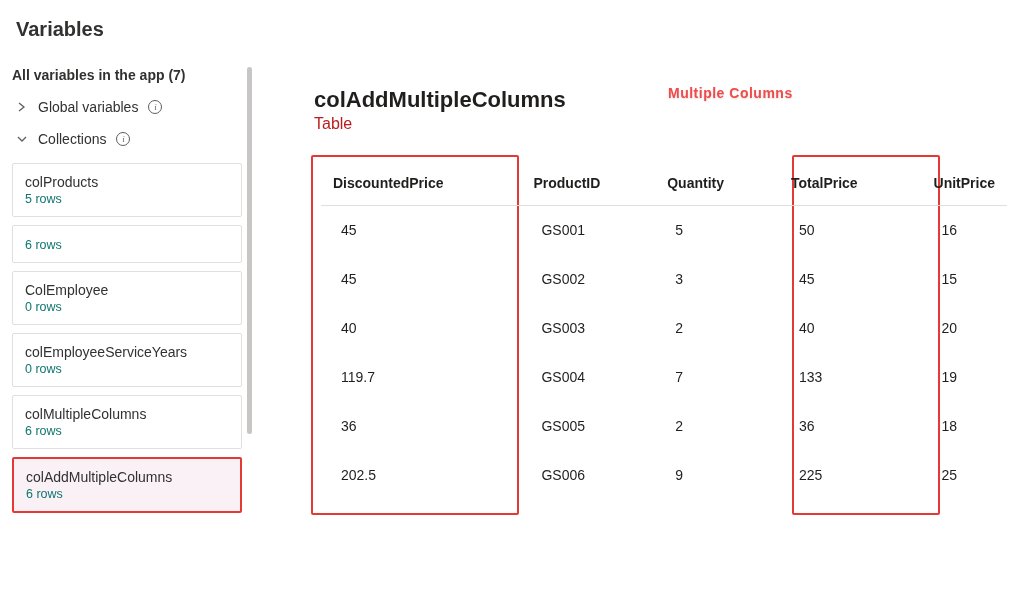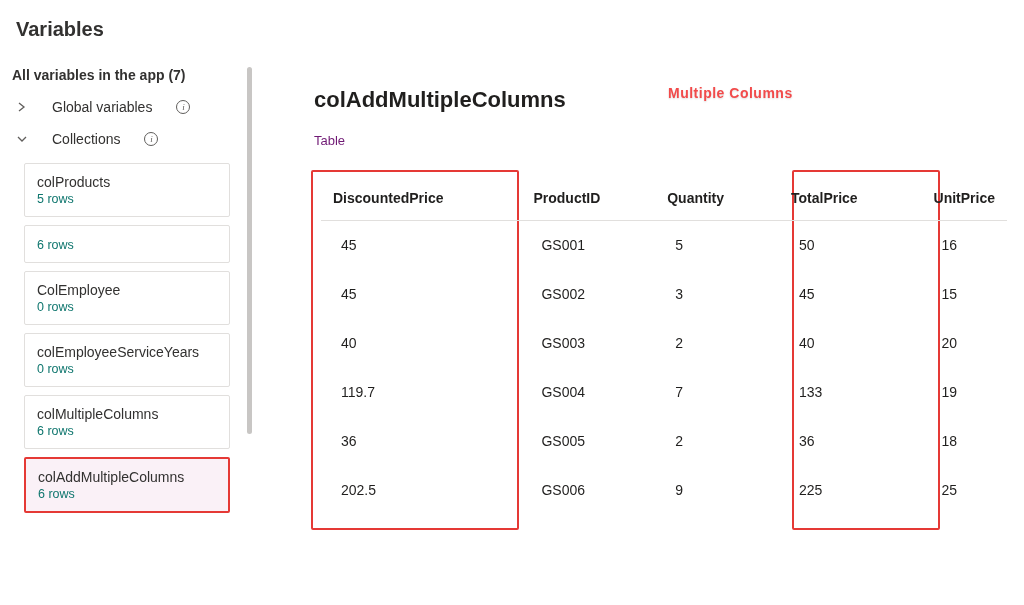--- a/index.html
+++ b/index.html
@@ -30,21 +30,21 @@
     .sidebar-heading {
       font-size: 14px;
       font-weight: 600;
       margin-bottom: 8px;
     }
     .tree-row {
       display: flex;
       align-items: center;
       padding: 8px 4px;
       font-size: 14px;
-      gap: 24px;
+      gap: 10px;
       cursor: pointer;
     }
     .chevron {
       width: 12px;
       display: inline-flex;
       justify-content: center;
       color: #605e5c;
     }
     .info-icon {
       width: 14px;
@@ -56,21 +56,21 @@
       justify-content: center;
       font-size: 9px;
       font-style: italic;
       font-family: Georgia, serif;
       color: #605e5c;
     }
     .collection-card {
       border: 1px solid #e1dfdd;
       border-radius: 2px;
       padding: 10px 12px;
-      margin: 8px 12px;
+      margin: 8px 0;
       cursor: pointer;
       background: #fff;
     }
     .collection-card.active {
       border: 2.5px solid #e53935;
       background: #faf1f7;
     }
     .collection-name {
       font-size: 14px;
       color: #323130;
@@ -106,23 +106,23 @@
       text-shadow: 0 1px 2px rgba(0,0,0,0.15);
       letter-spacing: 0.5px;
       margin-top: 16px;
     }
     .detail-title {
       font-size: 22px;
       font-weight: 600;
       color: #201f1e;
     }
     .detail-subtitle {
-      font-size: 13px;
-      color: #701a75;
-      margin-top: 20px;
+      font-size: 16px;
+      color: #b91c1c;
+      margin-top: 2px;
       margin-bottom: 28px;
     }
     .data-table {
       border-collapse: collapse;
       width: 100%;
       position: relative;
       margin-left: 7px;
     }
     .data-table th {
       text-align: left;

